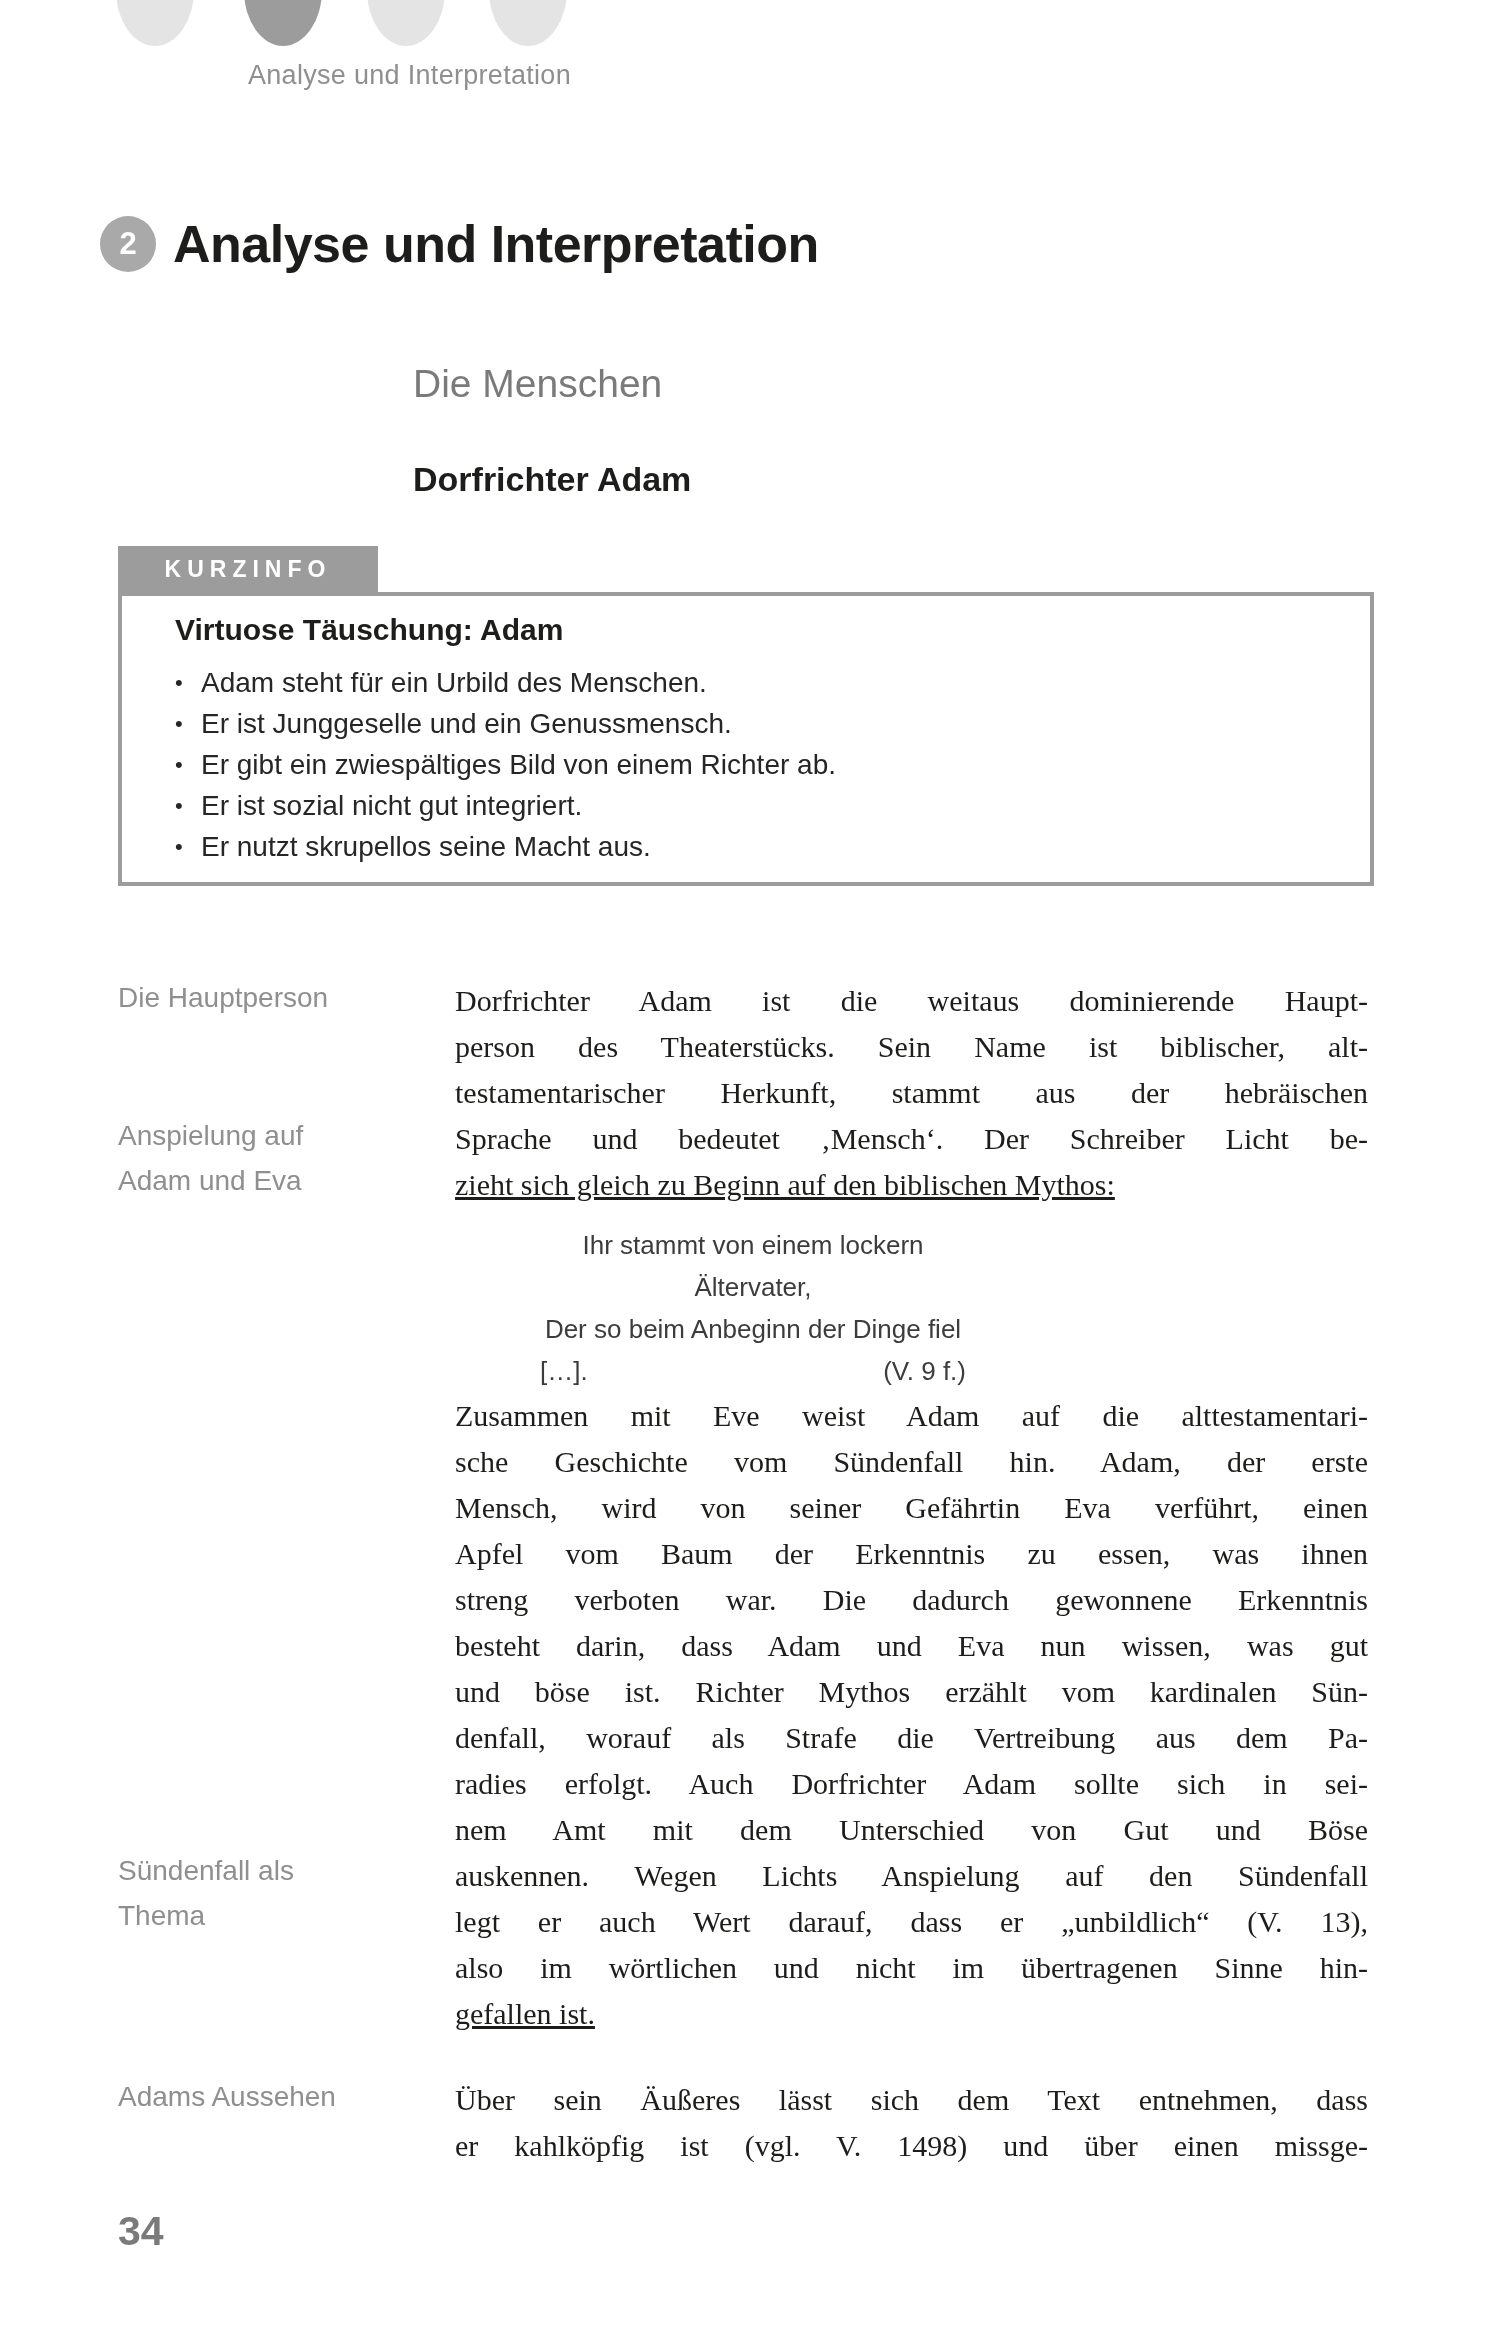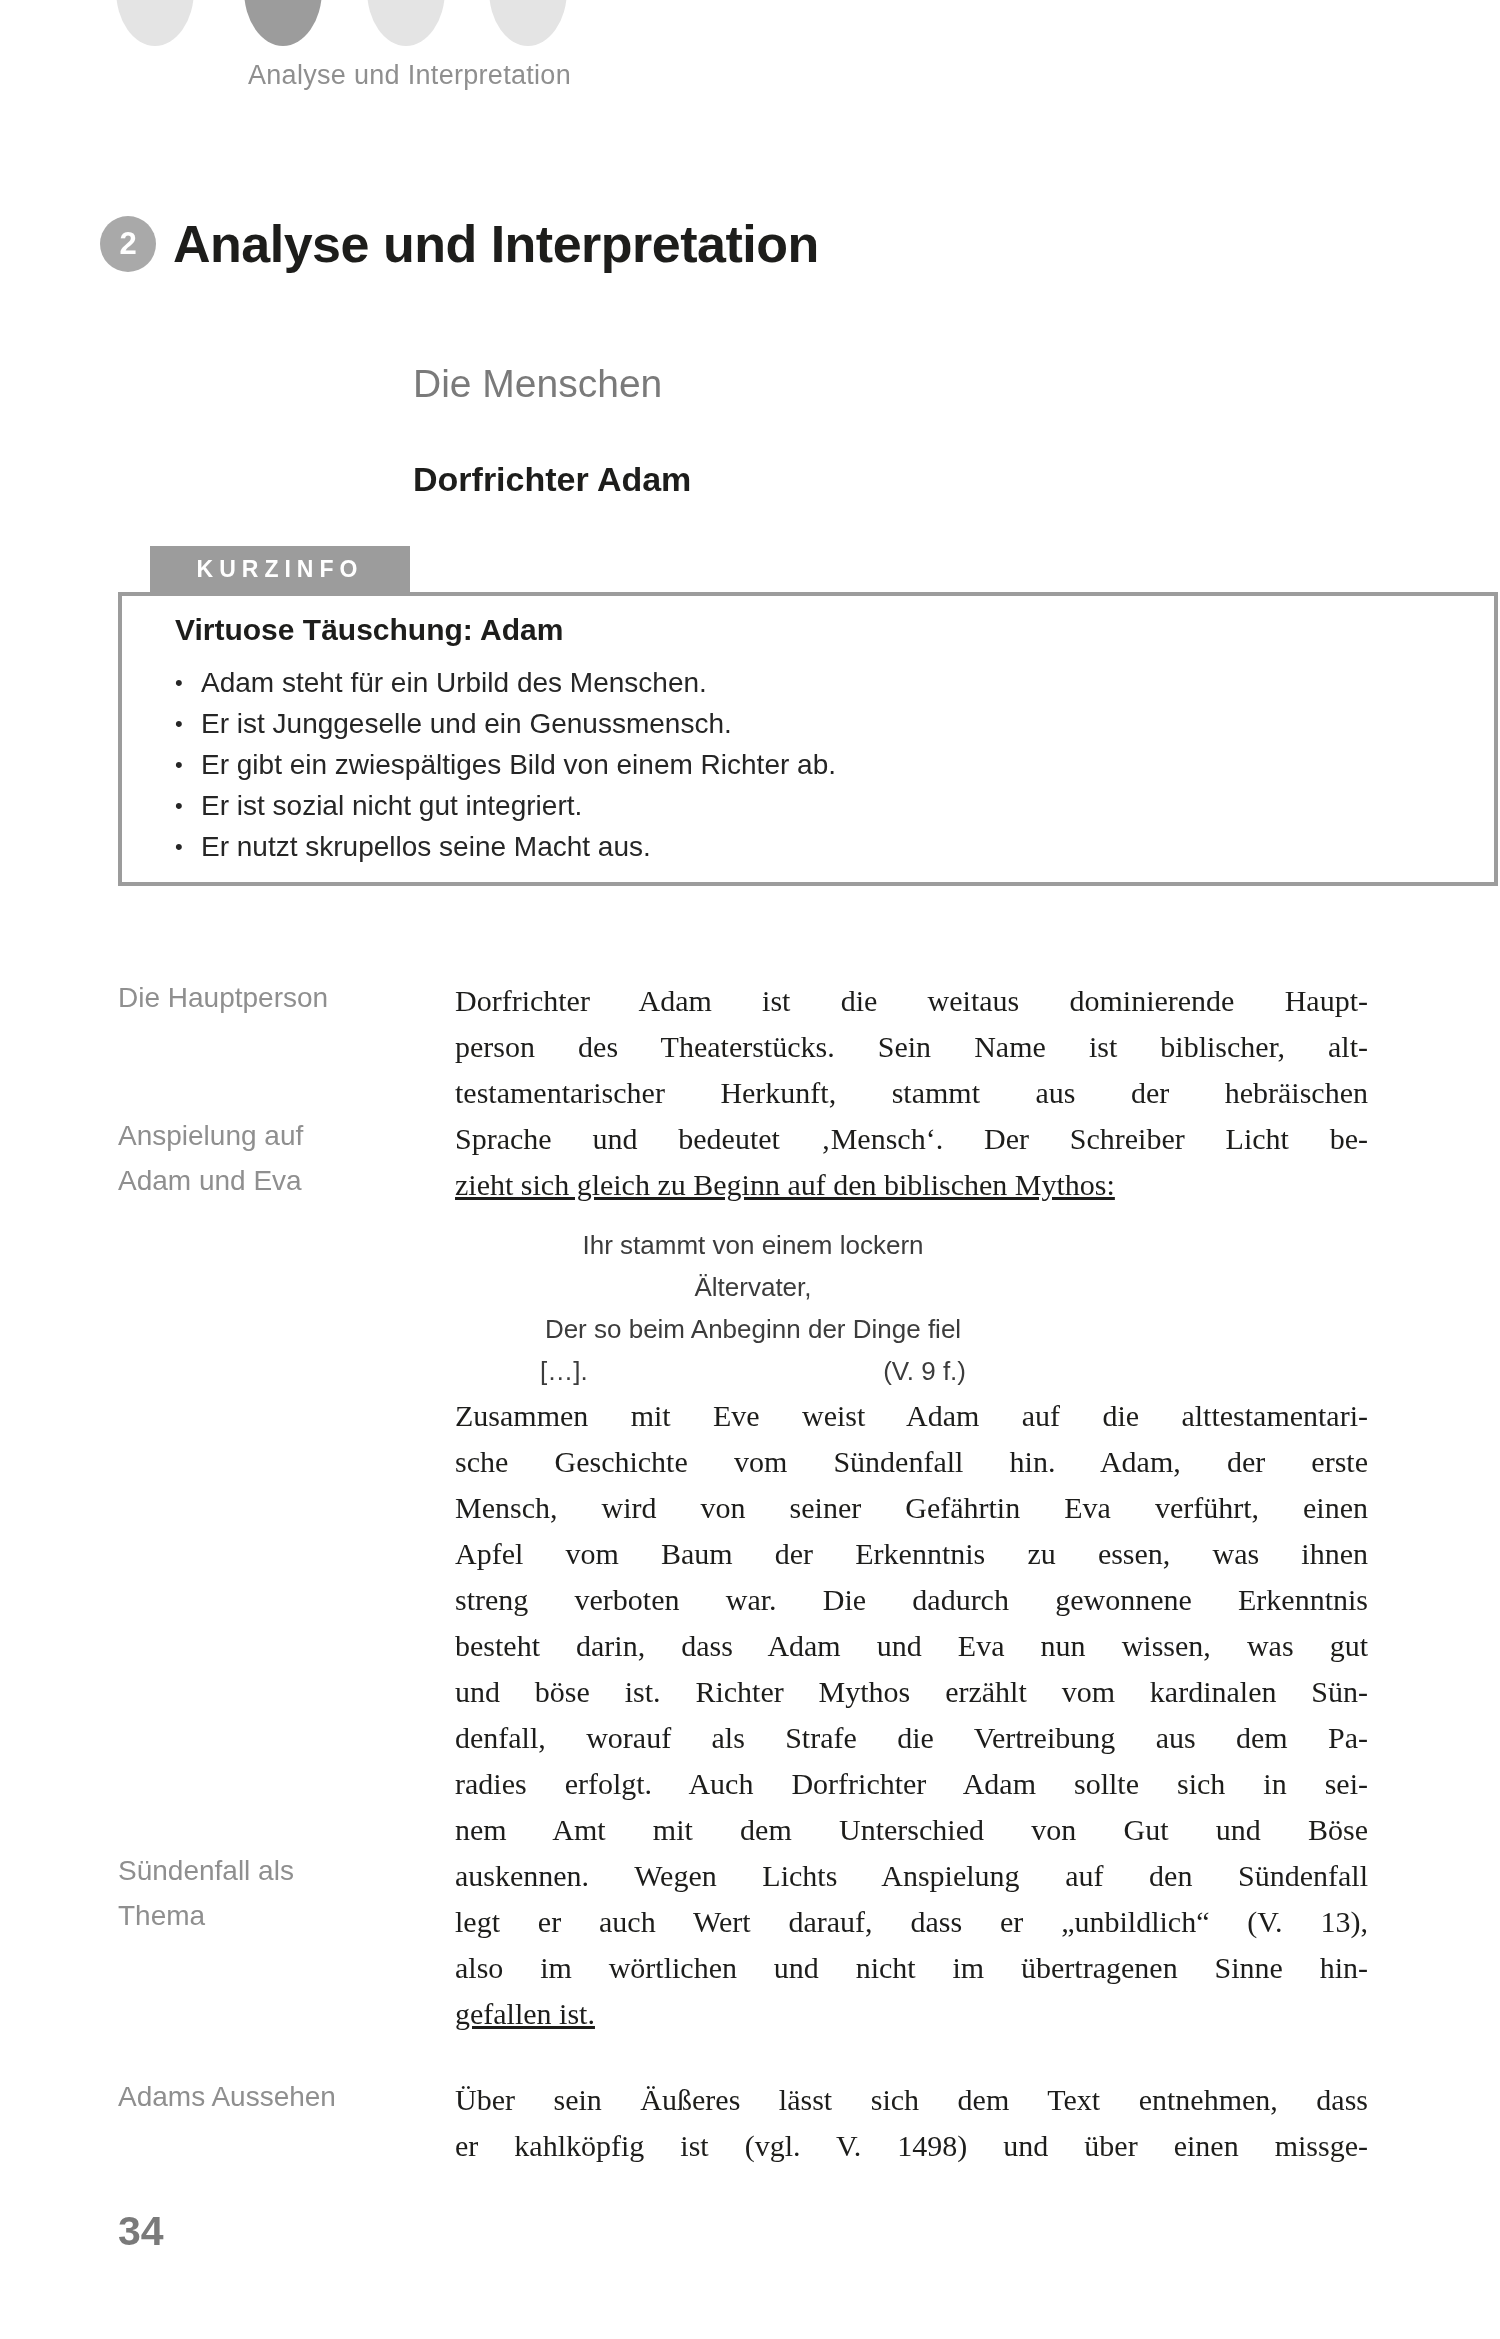--- a/index.html
+++ b/index.html
@@ -29,24 +29,24 @@
     margin-left:17px; font-size:52px; font-weight:bold; color:#1d1d1b;
     letter-spacing:-0.5px; white-space:nowrap;
   }
 
   .section-title { position:absolute; left:413px; top:362px; font-size:39px; color:#7a7a7a; }
   .subsection-title { position:absolute; left:413px; top:460px; font-size:34px; font-weight:bold; color:#1d1d1b; }
 
   .kurzinfo-tab {
     position:absolute; left:118px; top:546px; width:260px; height:46px;
     background:#9c9c9c; color:#ffffff; font-size:23px; font-weight:bold;
-    letter-spacing:6px; display:flex; align-items:center; justify-content:center;margin-left:32px;
+    letter-spacing:6px; display:flex; align-items:center; justify-content:center;
   }
   .kurzinfo-box {
-    position:absolute; left:118px; top:592px; width:1380px; height:294px;
+    position:absolute; left:118px; top:592px; width:1256px; height:294px;
     border:4px solid #9c9c9c; box-sizing:border-box; padding:16px 30px 0 53px;
   }
   .kurzinfo-title { font-size:30px; font-weight:bold; color:#1d1d1b; line-height:36px; }
   .kurzinfo-bullets { margin-top:14px; }
   .kb-item { display:flex; font-size:28px; line-height:41px; color:#262626; }
   .kb-dot { flex:0 0 26px; font-size:22px; }
 
   .note {
     position:absolute; left:118px; width:310px;
     font-size:28px; line-height:45px; color:#8f8f8f;

